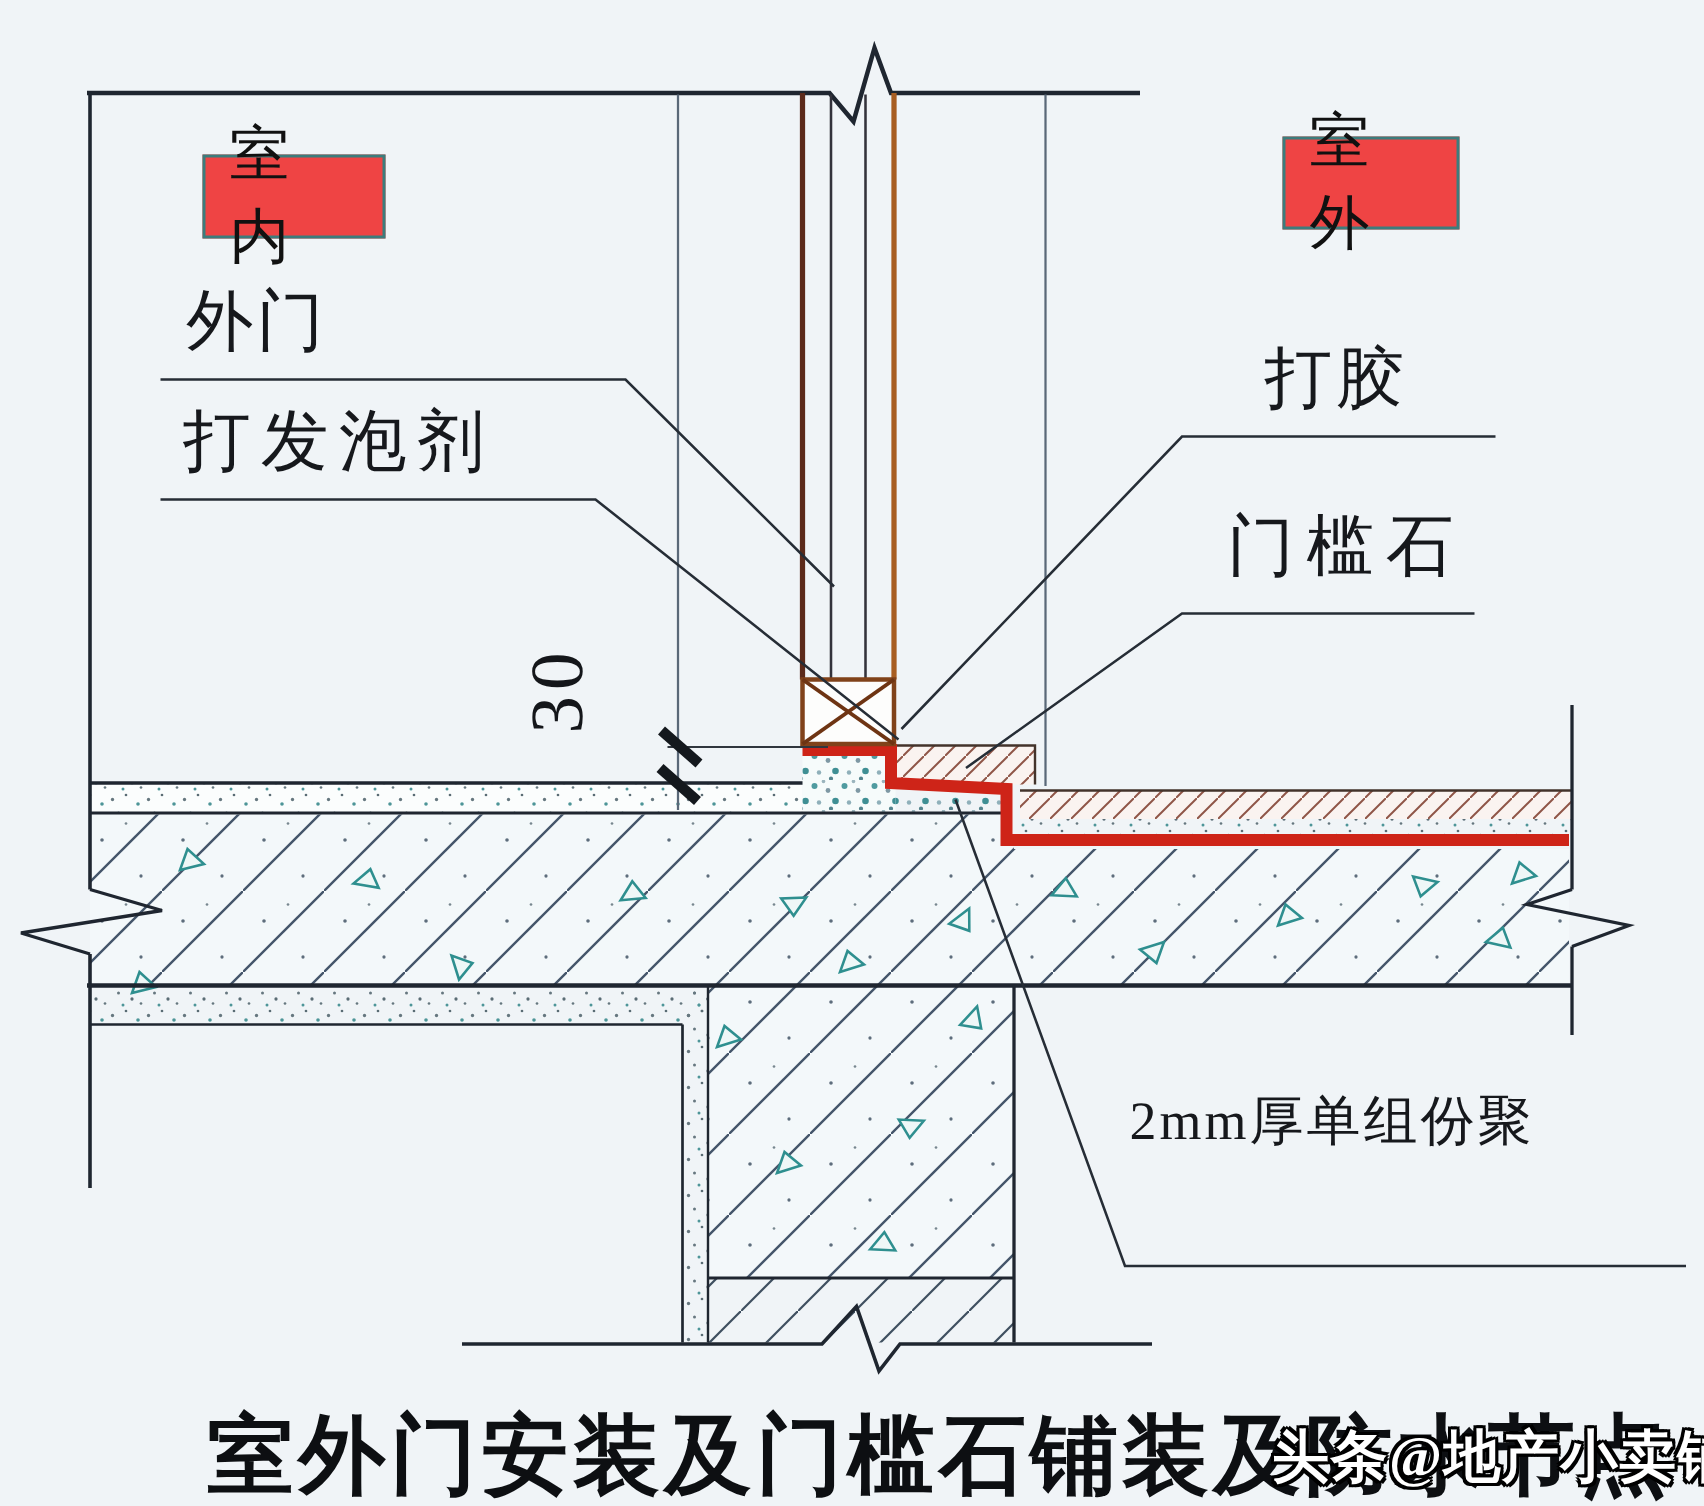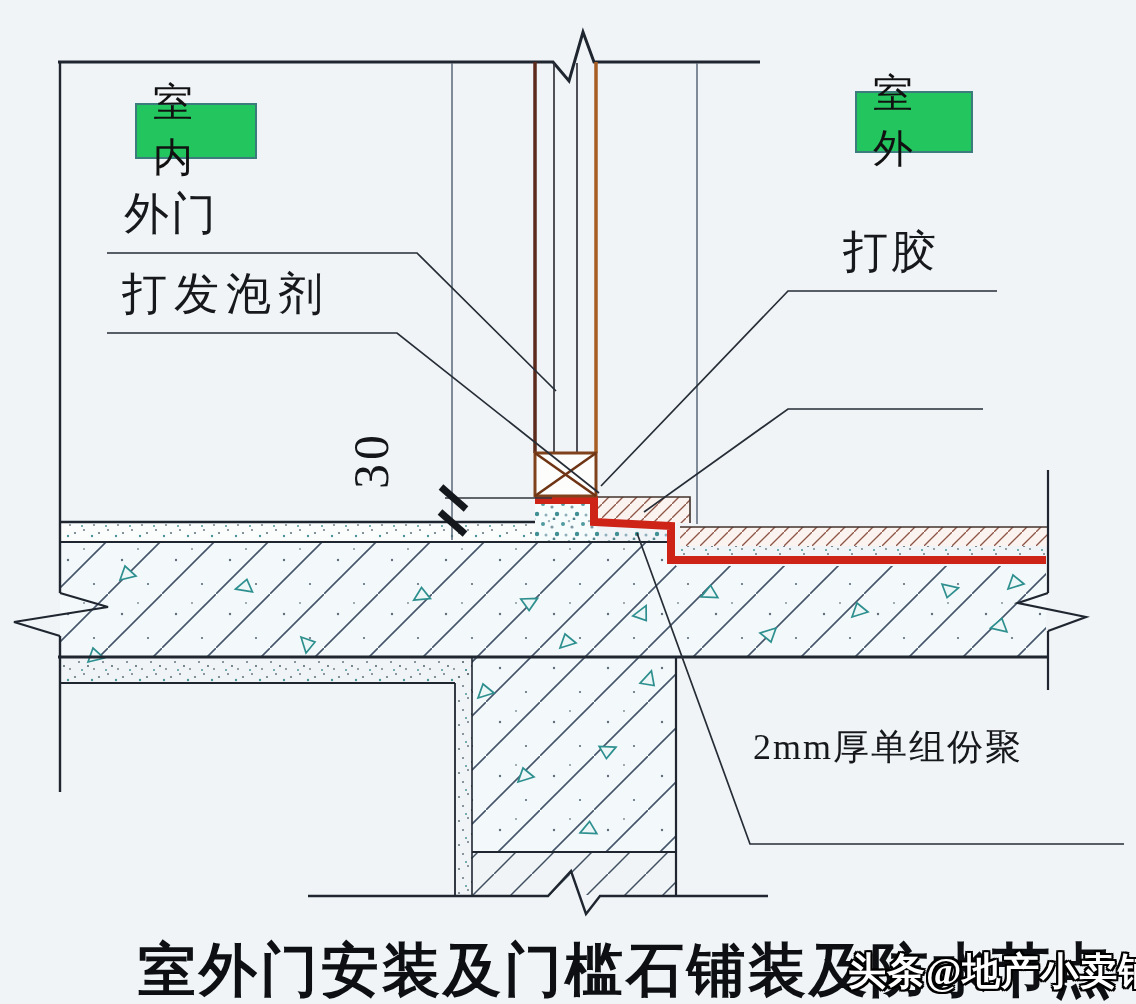--- a/index.html
+++ b/index.html
@@ -8,21 +8,21 @@
     background:#f0f4f7;
     font-family:"Liberation Serif","DejaVu Serif",serif;
   }
   .stage{position:absolute;left:0;top:0;width:1136px;height:1004px;}
   svg{position:absolute;left:0;top:0;}
   .lbl{
     position:absolute;color:#16181c;font-size:45px;line-height:1.1;
     white-space:nowrap;letter-spacing:4px;
   }
   .roombox{
-    position:absolute;border:2px solid #3c7c7c;background:#22c55e;
+    position:absolute;border:2px solid #3c7c7c;background:#ef4444;
     color:#111;font-size:40px;letter-spacing:8px;
     display:flex;align-items:center;justify-content:center;
     padding:4px 10px 6px 16px;
   }
   .dim30{
     position:absolute;left:312px;top:430px;width:120px;height:60px;
     transform:rotate(-90deg);transform-origin:center center;
     font-size:50px;color:#14161a;text-align:center;letter-spacing:4px;
   }
   .wp2mm{position:absolute;left:753px;top:712px;font-size:36px;color:#16181c;
@@ -206,20 +206,21 @@
   <div class="roombox" style="left:855px;top:91px;width:88px;height:48px;">
     <span>室外</span>
   </div>
 
   <div class="lbl" style="left:124px;top:190px;letter-spacing:2px;">外门</div>
 
   <div class="lbl" style="left:122px;top:270px;letter-spacing:7px;">打发泡剂</div>
 
   <div class="lbl" style="left:843px;top:228px;letter-spacing:3px;">打胶</div>
 
+  <div class="lbl" style="left:818px;top:340px;letter-spacing:8px;">门槛石</div>
 
   <div class="wp2mm">
     <div>2mm厚单组份聚</div>
   </div>
 
   <div class="dim30">30</div>
 
   <div class="title">室外门安装及门槛石铺装及防水节点</div>
 
   <div class="watermark">头条@地产小卖铺</div>

